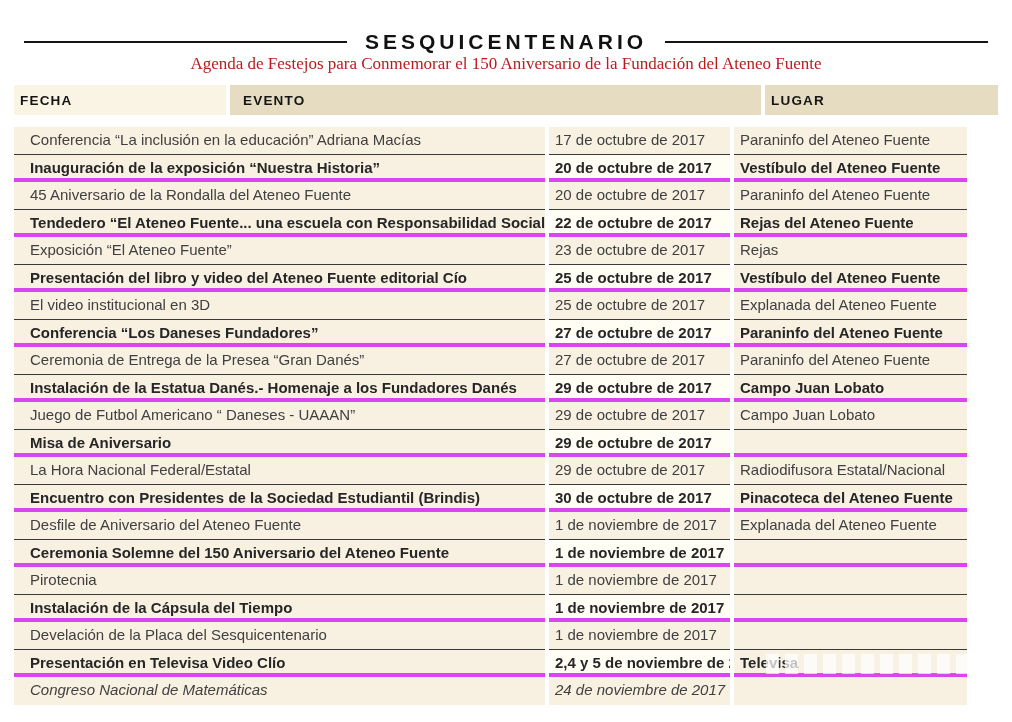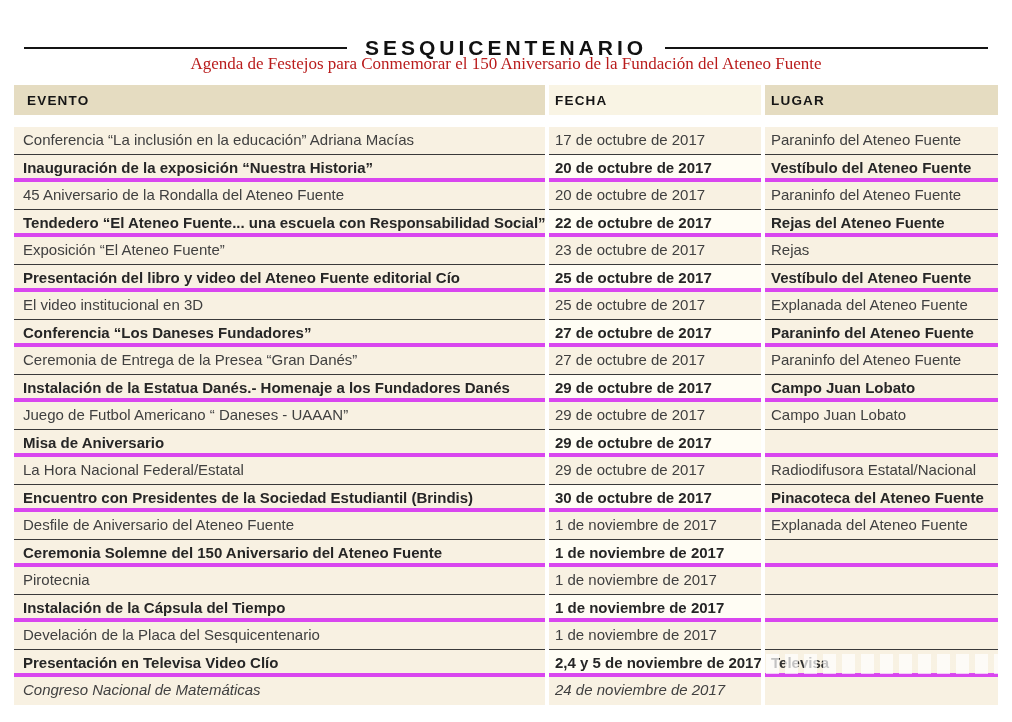--- a/index.html
+++ b/index.html
@@ -15,21 +15,21 @@
   
   .title-row {
     position: absolute;
     top: 20px; left: 0; right: 0;
     display: flex;
     align-items: center;
     padding: 0 24px;
   }
   .title-rule { flex: 1; height: 2px; background: #141414; }
   .page-title {
-    margin: 16px 18px;
+    margin: 10px 18px;
     font-size: 21px;
     font-weight: 700;
     letter-spacing: 4px;
     color: #111111;
     white-space: nowrap;
   }
 
   .subtitle {
     position: absolute;
     top: 54px; left: 0; right: 0;
@@ -69,22 +69,22 @@
     box-sizing: border-box;
     height: 100%;
     line-height: 26px;
     font-size: 15px;
     color: #404040;
     background: #f8f1e2;
     border-bottom: 1px solid #3a3a3a;
     white-space: nowrap;
     overflow: hidden;
   }
-  .cell.evento { width: 531px; padding-left: 9px; }
-  .cell.fecha  { width: 212px; padding-left: 6px; }
+  .cell.evento { width: 531px; padding-left: 16px; }
+  .cell.fecha  { width: 181px; padding-left: 6px; }
   .cell.lugar  { width: 233px; padding-left: 6px; }
 
   .row.bold .cell {
     font-weight: 700;
     color: #262626;
     border-bottom: 4px solid #d946ef;
   }
   .row.bold .cell.fecha { background: #fffdf4; }
   .row:last-child .cell { border-bottom: none; font-style: italic; }
 
@@ -111,22 +111,22 @@
   <div class="title-row">
     <div class="title-rule"></div>
     <h1 class="page-title">SESQUICENTENARIO</h1>
     <div class="title-rule"></div>
   </div>
 
   <div class="subtitle">Agenda de Festejos para Conmemorar el 150 Aniversario de la Fundación del Ateneo Fuente</div>
 
   <div class="agenda-table">
     <div class="thead">
+      <div class="hcell fecha">FECHA</div>
       <div class="hcell evento">EVENTO</div>
-      <div class="hcell fecha">FECHA</div>
       <div class="hcell lugar">LUGAR</div>
     </div>
     <div class="tbody">
   <div class="row">
     <div class="cell evento">Conferencia “La inclusión en la educación” Adriana Macías</div>
     <div class="cell fecha">17 de octubre de 2017</div>
     <div class="cell lugar">Paraninfo del Ateneo Fuente</div>
   </div>
 
   <div class="row bold">

